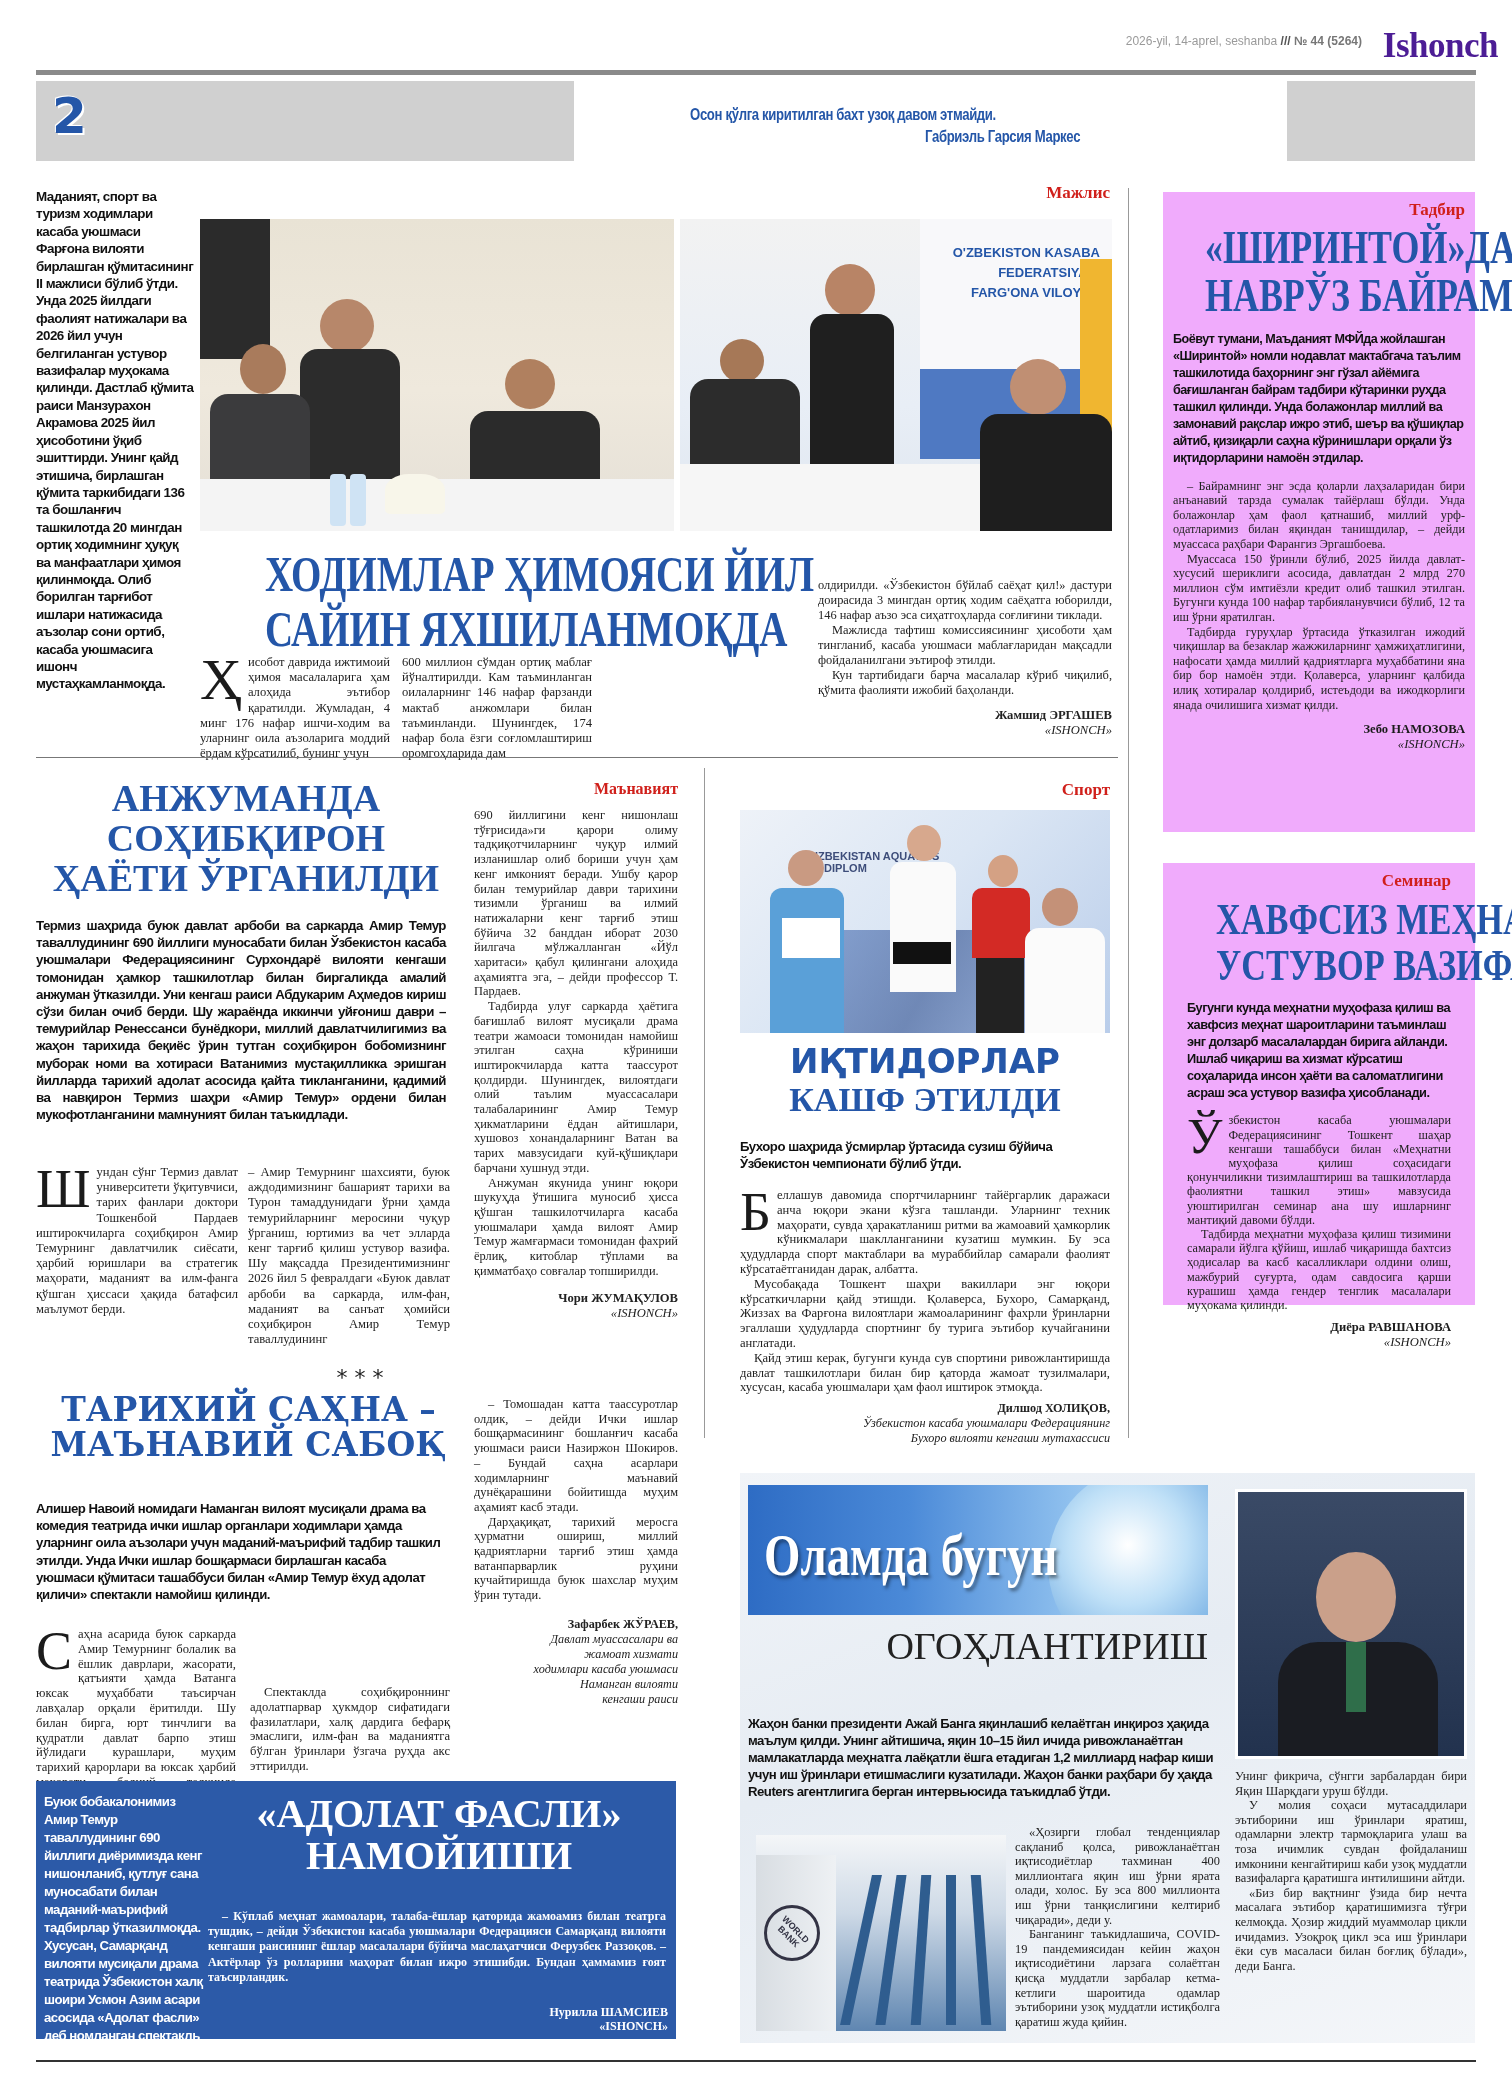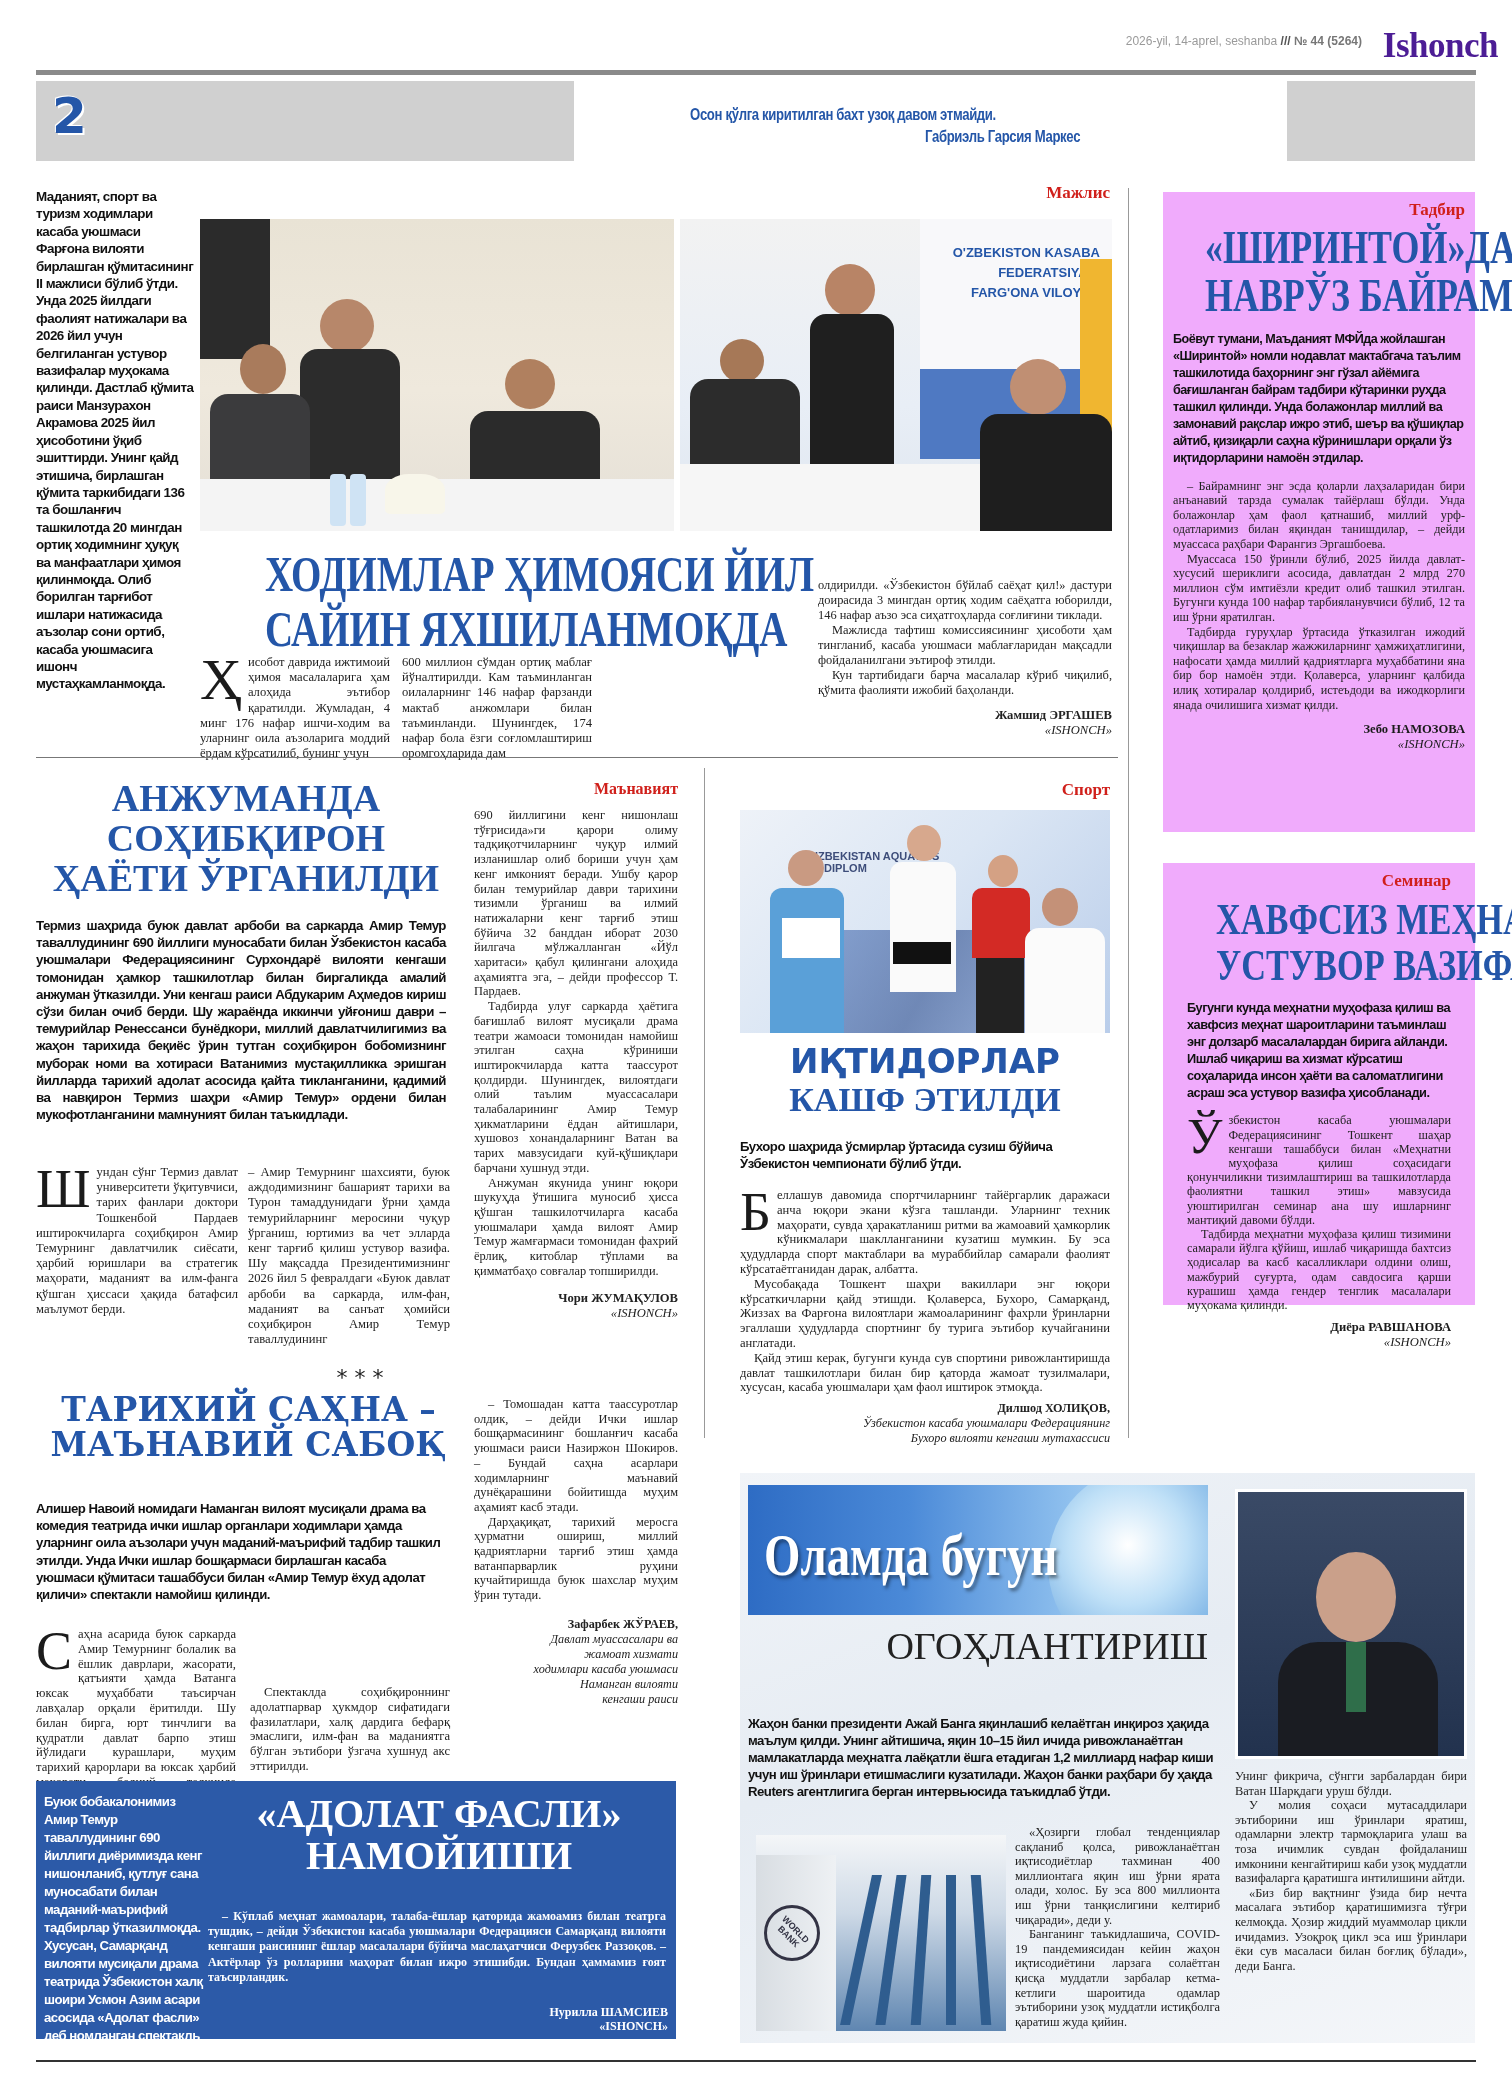--- a/index.html
+++ b/index.html
@@ -198,21 +198,21 @@
 <div class="abs" style="left:36px;top:1393px;width:425px;">
   <div class="headline" style="font-family:'DejaVu Serif',serif;font-size:33px;">ТАРИХИЙ САҲНА –</div>
   <div class="headline" style="font-family:'DejaVu Serif',serif;font-size:33px;">МАЪНАВИЙ САБОҚ</div>
 </div>
 <div class="abs lead" style="left:36px;top:1500px;width:410px;font-size:13.2px;line-height:17.2px;">Алишер Навоий номидаги Наманган вилоят мусиқали драма ва комедия театрида ички ишлар органлари ходимлари ҳамда уларнинг оила аъзолари учун маданий-маърифий тадбир ташкил этилди. Унда Ички ишлар бошқармаси бирлашган касаба уюшмаси қўмитаси ташаббуси билан «Амир Темур ёхуд адолат қиличи» спектакли намойиш қилинди.</div>
 <div class="abs body-text" style="left:36px;top:1627px;width:200px;font-size:12.6px;line-height:14.8px;">
   <span class="dropcap" style="font-size:54px;line-height:44px;">С</span>
   <span>аҳна асарида буюк саркарда Амир Темурнинг болалик ва ёшлик даврлари, жасорати, қатъияти ҳамда Ватанга юксак муҳаббати таъсирчан лавҳалар орқали ёритилди. Шу билан бирга, юрт тинчлиги ва қудратли давлат барпо этиш йўлидаги курашлари, муҳим тарихий қарорлари ва юксак ҳарбий маҳорати бадиий талқинда томошабинларга етказилди.</span>
 </div>
 <div class="abs body-text" style="left:250px;top:1685px;width:200px;font-size:12.6px;line-height:14.8px;">
-  <p>Спектаклда соҳибқироннинг адолатпарвар ҳукмдор сифатидаги фазилатлари, халқ дардига бефарқ эмаслиги, илм-фан ва маданиятга бўлган эътибори ўзгача хушнуд акс эттирилди.</p>
+  <p>Спектаклда соҳибқироннинг адолатпарвар ҳукмдор сифатидаги фазилатлари, халқ дардига бефарқ эмаслиги, илм-фан ва маданиятга бўлган ўринлари ўзгача руҳда акс эттирилди.</p>
 </div>
 <div class="abs body-text" style="left:474px;top:1397px;width:204px;font-size:12.4px;line-height:14.7px;">
   <p>– Томошадан катта таассуротлар олдик, – дейди Ички ишлар бошқармасининг бошланғич касаба уюшмаси раиси Назиржон Шокиров. – Бундай саҳна асарлари ходимларнинг маънавий дунёқарашини бойитишда муҳим аҳамият касб этади.</p>
   <p>Дарҳақиқат, тарихий меросга ҳурматни ошириш, миллий қадриятларни тарғиб этиш ҳамда ватанпарварлик руҳини кучайтиришда буюк шахслар муҳим ўрин тутади.</p>
   <div class="signature" style="margin-top:14px;font-size:12.2px;">
     <div class="name">Зафарбек ЖЎРАЕВ,</div>
     <div class="org">Давлат муассасалари ва</div>
     <div class="org">жамоат хизмати</div>
     <div class="org">ходимлари касаба уюшмаси</div>
     <div class="org">Наманган вилояти</div>
@@ -261,19 +261,19 @@
   </div>
 
   <div class="abs photo" style="left:495px;top:16px;width:232px;height:270px;background:linear-gradient(180deg,#3a4a66 0%,#22324e 100%);border:3px solid #fff;">
     <div class="abs" style="left:78px;top:60px;width:80px;height:90px;border-radius:50%;background:#caa08a;"></div>
     <div class="abs" style="left:40px;top:150px;width:160px;height:120px;background:#1a1c22;border-radius:40px 40px 0 0;"></div>
     <div class="abs" style="left:108px;top:150px;width:20px;height:70px;background:#2f6e4a;"></div>
 
   </div>
 
   <div class="abs body-text" style="left:495px;top:296px;width:232px;font-size:12.4px;line-height:14.6px;">
-    <p class="noind">Унинг фикрича, сўнгги зарбалардан бири Ватан Шарқдаги уруш бўлди.</p>
+    <p class="noind">Унинг фикрича, сўнгги зарбалардан бири Яқин Шарқдаги уруш бўлди.</p>
     <p>У молия соҳаси мутасаддилари эътиборини иш ўринлари яратиш, одамларни электр тармоқларига улаш ва тоза ичимлик сувдан фойдаланиш имконини кенгайтириш каби узоқ муддатли вазифаларга қаратишга интилишини айтди.</p>
     <p>«Биз бир вақтнинг ўзида бир нечта масалага эътибор қаратишимизга тўғри келмоқда. Ҳозир жиддий муаммолар цикли ичидамиз. Узоқроқ цикл эса иш ўринлари ёки сув масаласи билан боғлиқ бўлади», деди Банга.</p>
   </div>
 </div>
 
 <div class="abs" style="left:36px;top:2060px;width:1440px;height:2px;background:#333;"></div>
 
 </body></html>

